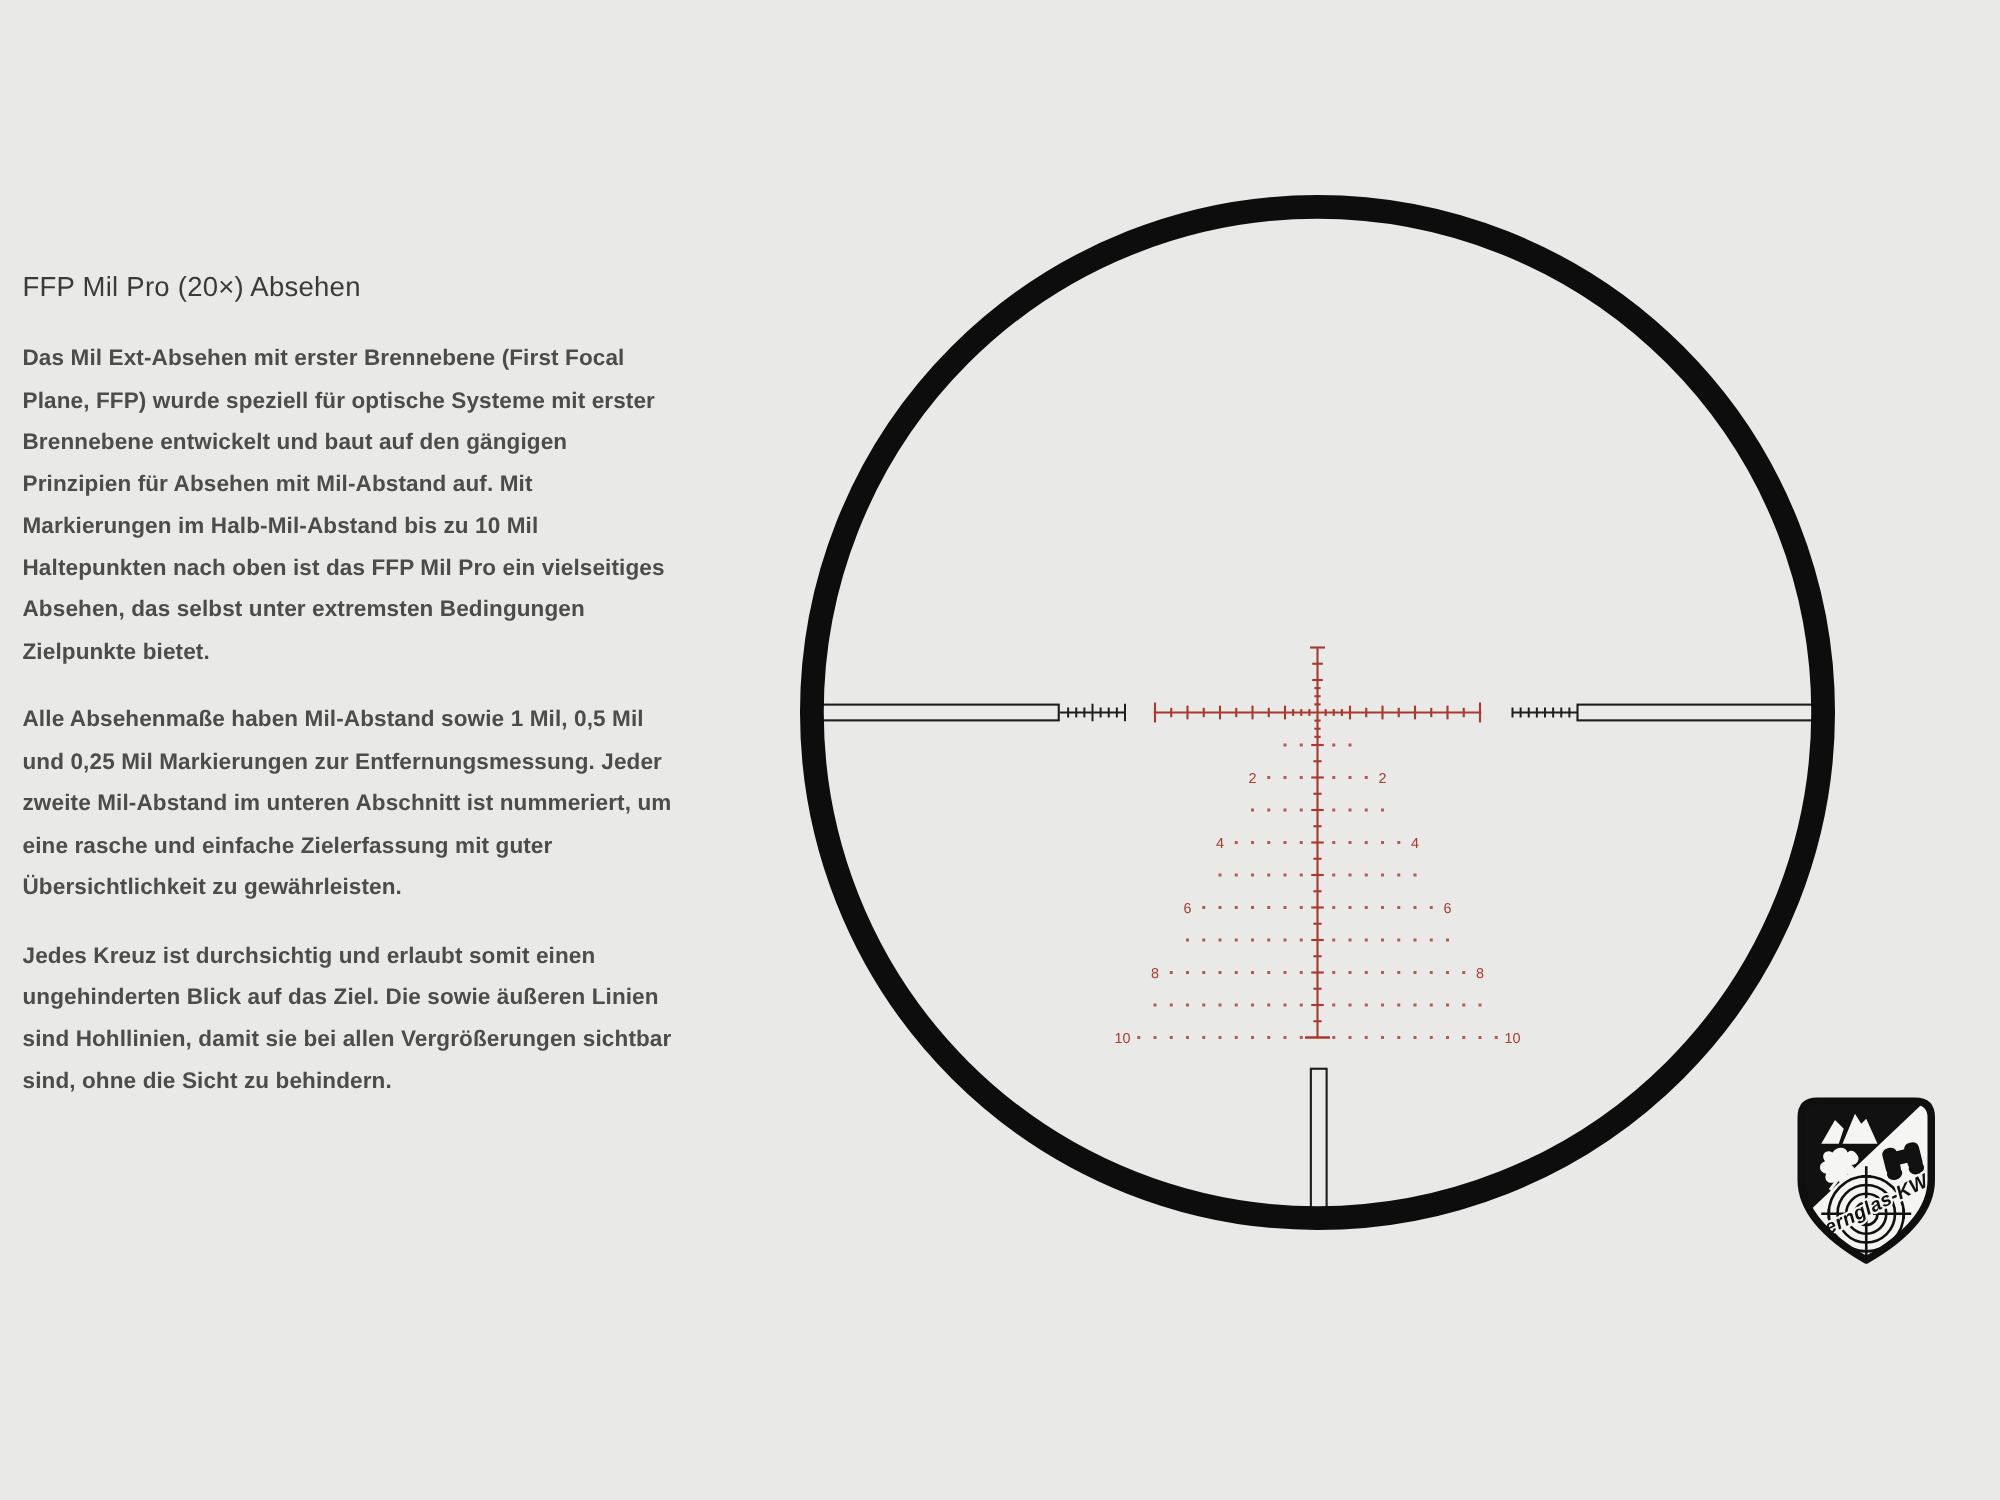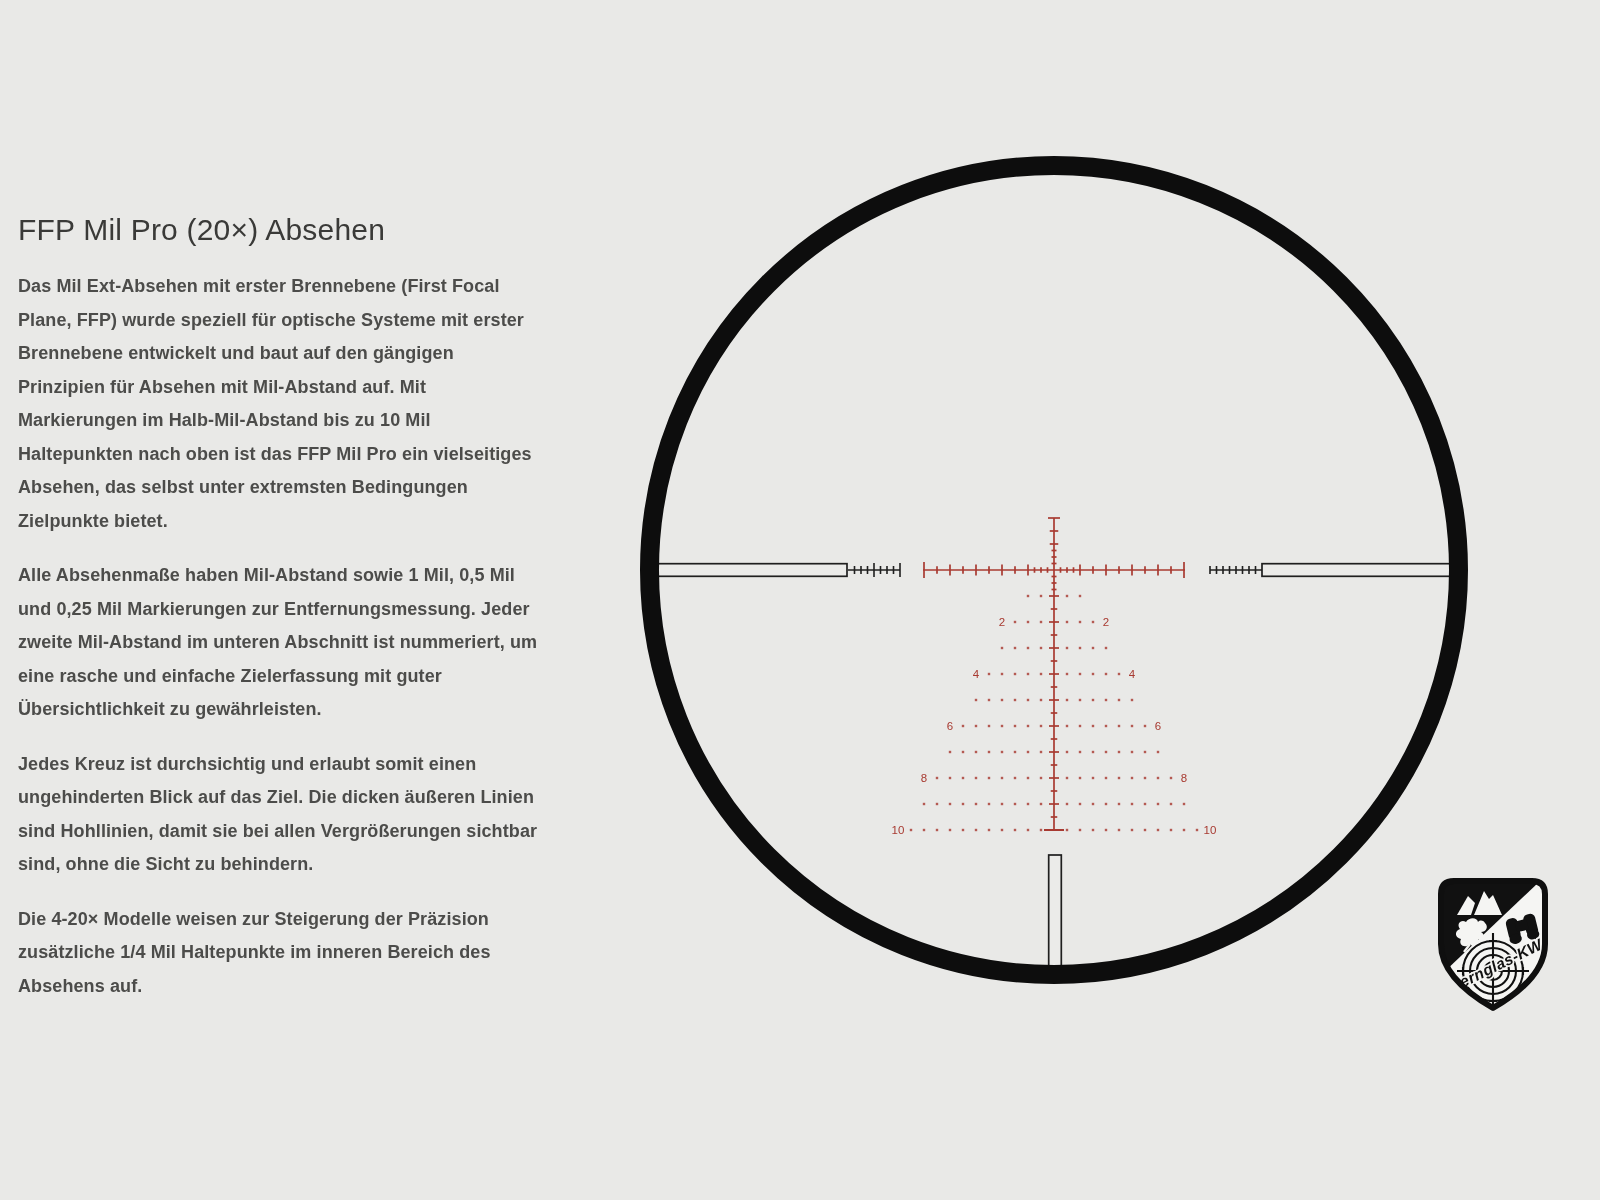--- a/index.html
+++ b/index.html
@@ -11,21 +11,21 @@
     overflow:hidden;
     -webkit-font-smoothing:antialiased;
   }
   .copy{
     position:absolute;
     left:18px;top:208px;
     width:600px;
     color:#4c4c4a;
   }
   .copy h1{
-    font-size:30px;
+    font-size:22px;
     font-weight:400;
     color:#3a3a38;
     letter-spacing:.2px;
     margin:0 0 18px 0;
     line-height:44px;
   }
   .copy p{
     font-size:18px;
     line-height:33.5px;
     margin:0 0 21px 0;
@@ -52,26 +52,23 @@
 Markierungen im Halb-Mil-Abstand bis zu 10 Mil
 Haltepunkten nach oben ist das FFP Mil Pro ein vielseitiges
 Absehen, das selbst unter extremsten Bedingungen
 Zielpunkte bietet.</p>
   <p>Alle Absehenmaße haben Mil-Abstand sowie 1 Mil, 0,5 Mil
 und 0,25 Mil Markierungen zur Entfernungsmessung. Jeder
 zweite Mil-Abstand im unteren Abschnitt ist nummeriert, um
 eine rasche und einfache Zielerfassung mit guter
 Übersichtlichkeit zu gewährleisten.</p>
   <p>Jedes Kreuz ist durchsichtig und erlaubt somit einen
-ungehinderten Blick auf das Ziel. Die dicken äußeren Linien
+ungehinderten Blick auf das Ziel. Die sowie äußeren Linien
 sind Hohllinien, damit sie bei allen Vergrößerungen sichtbar
 sind, ohne die Sicht zu behindern.</p>
-  <p>Die 4-20× Modelle weisen zur Steigerung der Präzision
-zusätzliche 1/4 Mil Haltepunkte im inneren Bereich des
-Absehens auf.</p>
 </section>
 
 <svg id="scene" viewBox="0 0 1600 1200">
   <defs>
     <clipPath id="shieldClip">
       <path d="M 7,20 Q 7,7 20,7 L 98,7 Q 111,7 111,20 L 111,70 Q 111,104 59,134 Q 7,104 7,70 Z" transform="translate(1434,874)"></path>
     </clipPath>
   </defs>
 
   <g fill="#ebebe9" stroke="#1f1f1f" stroke-width="1.7">

